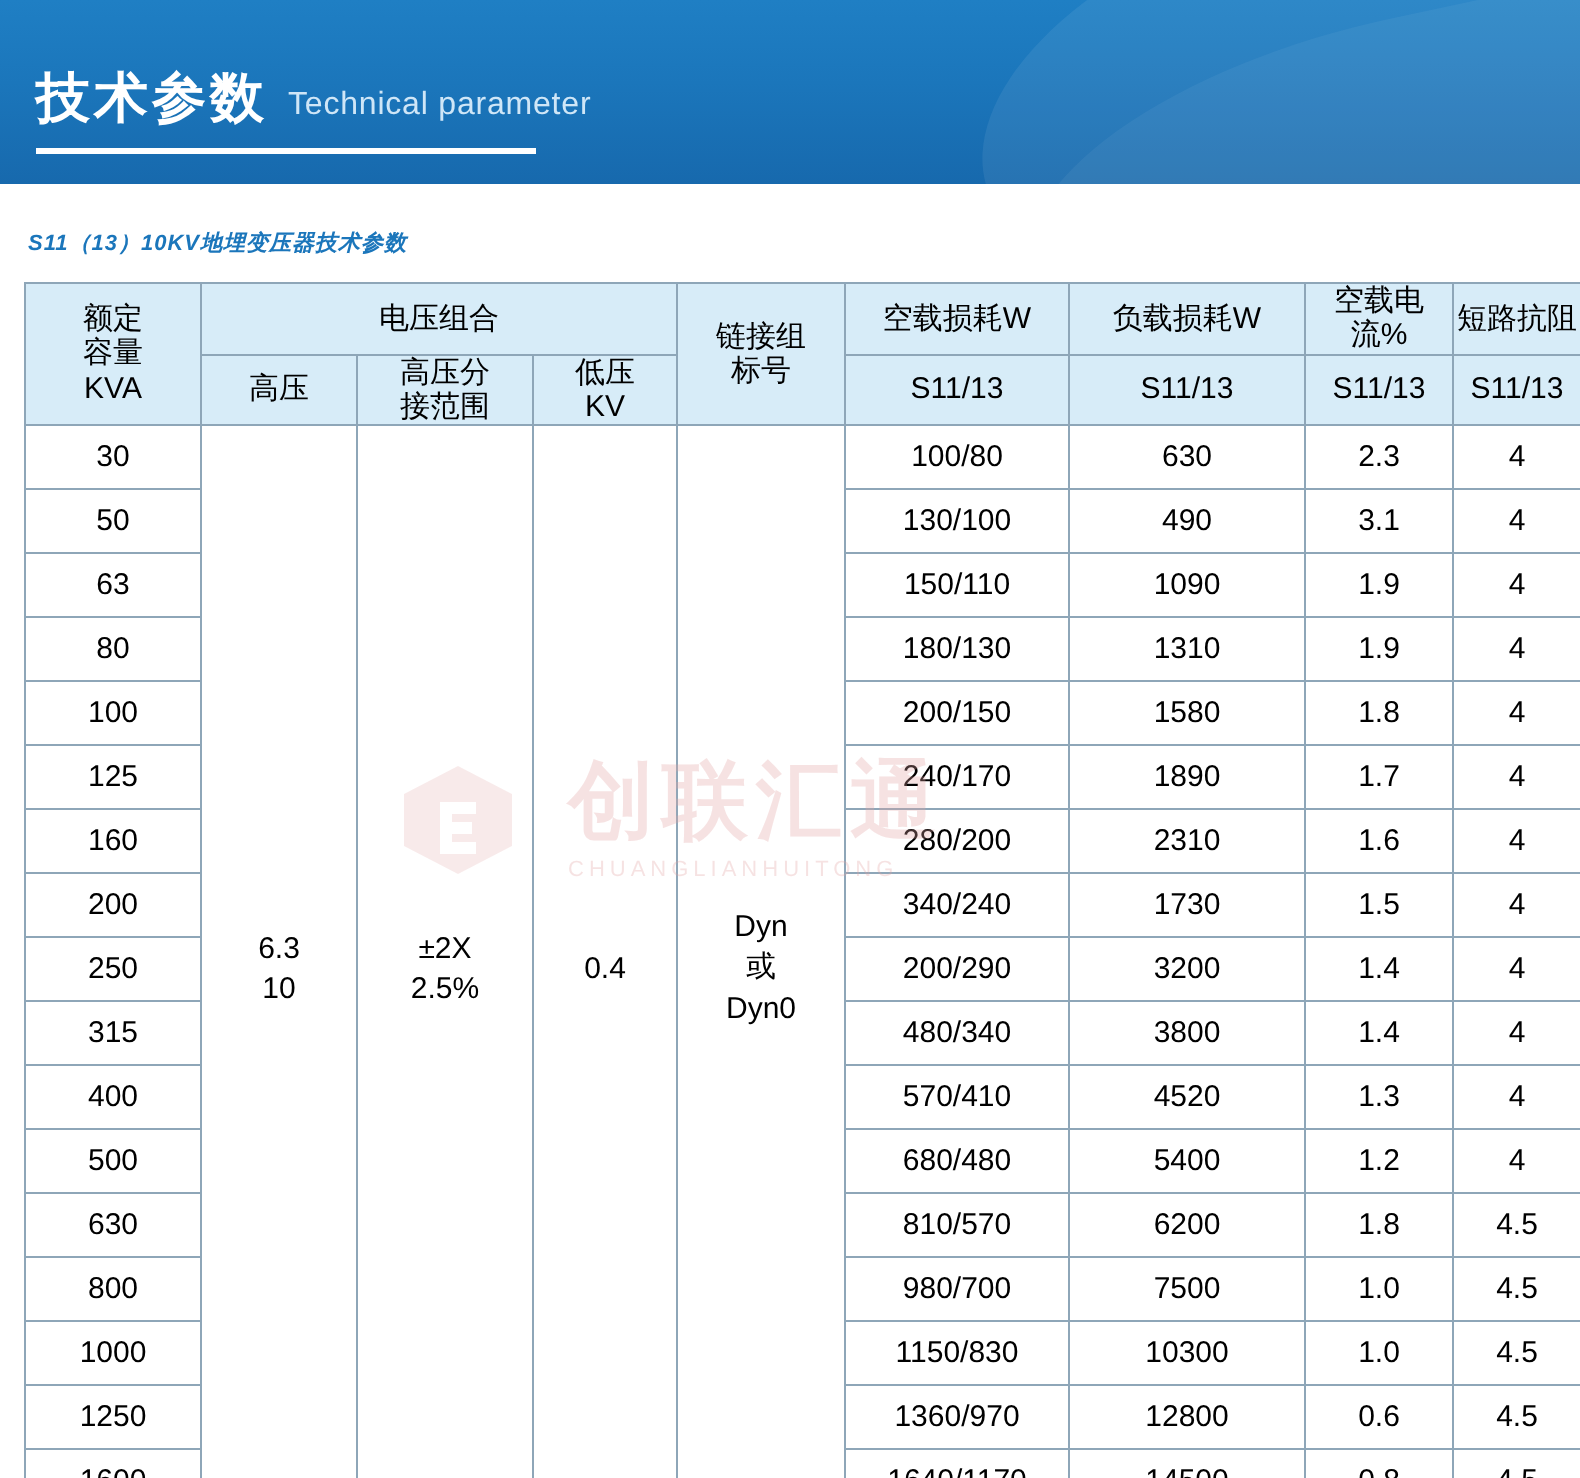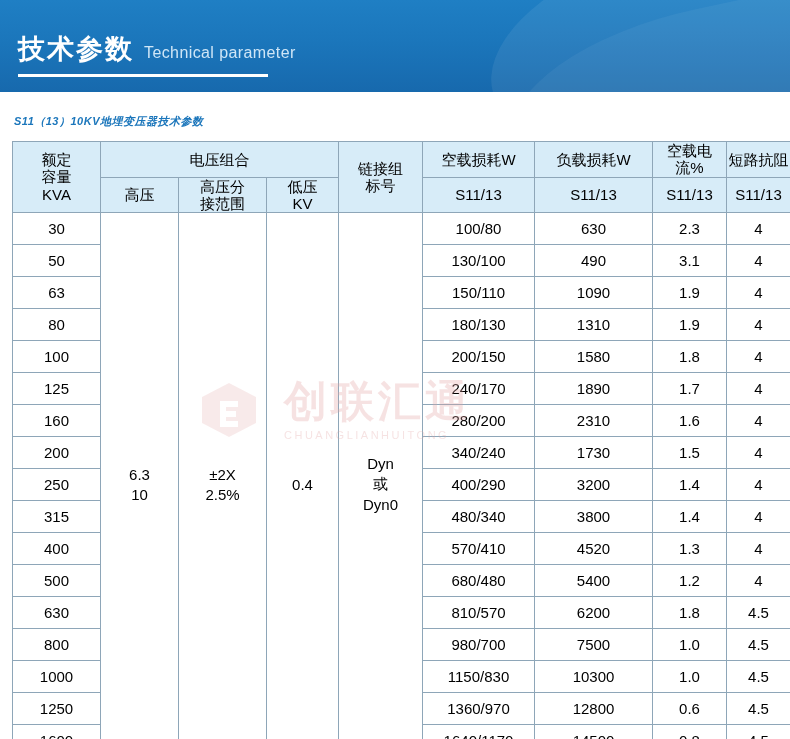--- a/index.html
+++ b/index.html
@@ -307,21 +307,21 @@
       </tr>
       <tr>
         <td class="data cell-rated">200</td>
         <td class="data">340/240</td>
         <td class="data">1730</td>
         <td class="data">1.5</td>
         <td class="data">4</td>
       </tr>
       <tr>
         <td class="data cell-rated">250</td>
-        <td class="data">400/290</td>
+        <td class="data">200/290</td>
         <td class="data">3200</td>
         <td class="data">1.4</td>
         <td class="data">4</td>
       </tr>
       <tr>
         <td class="data cell-rated">315</td>
         <td class="data">480/340</td>
         <td class="data">3800</td>
         <td class="data">1.4</td>
         <td class="data">4</td>

